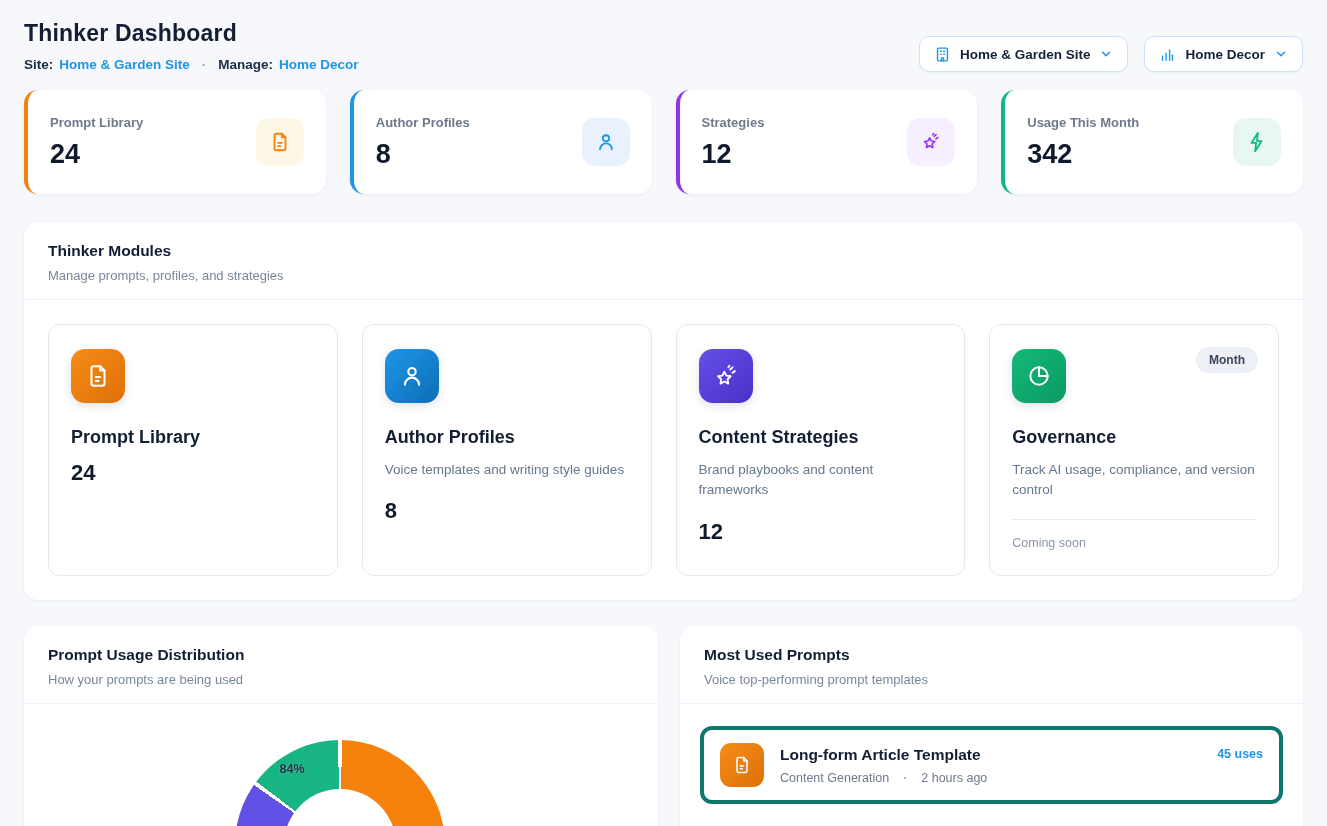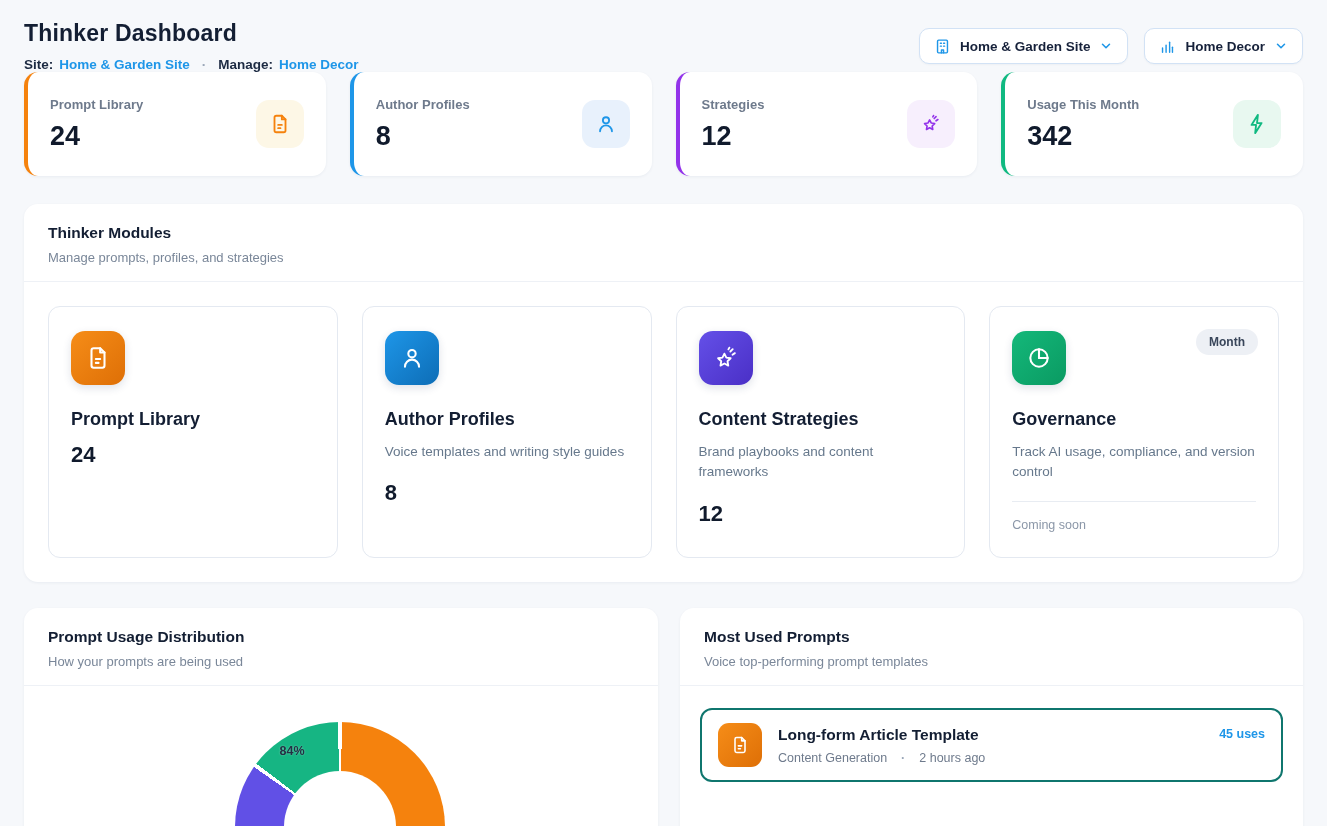--- a/index.html
+++ b/index.html
@@ -3,21 +3,21 @@
 <meta charset="utf-8">
 <style>
   * { margin:0; padding:0; box-sizing:border-box; }
   html,body { width:1327px; height:826px; overflow:hidden; }
   body {
     font-family:"Liberation Sans","DejaVu Sans",sans-serif;
     background:#f6f8fb;
     color:#16213a;
     padding:20px 24px 0 24px;
   }
-  .top-row { display:flex; justify-content:space-between; align-items:flex-start; }
+  .top-row { display:flex; justify-content:space-between; align-items:flex-end; margin-bottom:18px; }
   .page-title { font-size:23px; font-weight:800; letter-spacing:.2px; color:#131e33; margin-bottom:10px; }
   .subtitle-row { font-size:13.5px; font-weight:700; color:#1c2a42; display:flex; gap:6px; align-items:center; }
   .subtitle-row a { color:#1e96e8; text-decoration:none; font-weight:700; }
   .subtitle-dot { color:#9aa7b8; margin:0 6px; font-weight:700; }
   .selectors { display:flex; gap:16px; margin-top:8px; }
   .selector-btn {
     display:flex; align-items:center; gap:9px; height:36px; padding:0 14px;
     background:#fff; border:1.5px solid #d2e2f5; border-radius:10px;
     font-size:13.5px; font-weight:700; color:#16213a; cursor:pointer;
     box-shadow:0 1px 2px rgba(20,40,80,.04);
@@ -70,21 +70,21 @@
   .donut::after {
     content:""; position:absolute; left:50%; top:50%; width:112px; height:112px;
     transform:translate(-50%,-50%); background:#fff; border-radius:50%;
   }
   .donut-label {
     position:absolute; left:268px; top:65px; transform:translate(-50%,-50%);
     font-size:12.5px; font-weight:800; color:#233044; text-shadow:0 0 2px rgba(255,255,255,.4);
   }
   .prompt-list { padding:22px 20px; }
   .prompt-item {
-    display:flex; align-items:center; gap:16px; border:2px solid #0f766e; border-radius:12px;
+    display:flex; align-items:center; gap:16px; border:4px solid #0f766e; border-radius:12px;
     padding:13px 16px; background:#fff; cursor:pointer;
   }
   .prompt-item-icon { width:44px; height:44px; border-radius:11px; display:flex; align-items:center; justify-content:center; flex-shrink:0; }
   .prompt-item-main { flex:1; }
   .prompt-item-title { font-size:15.5px; font-weight:800; color:#131e33; margin-bottom:7px; }
   .prompt-item-meta { font-size:12.5px; color:#6e7a8c; font-weight:500; display:flex; align-items:center; gap:8px; }
   .prompt-item-uses { font-size:12.5px; font-weight:800; color:#1e96e8; align-self:flex-start; margin-top:4px; }
 </style>
 </head>
 <body>

